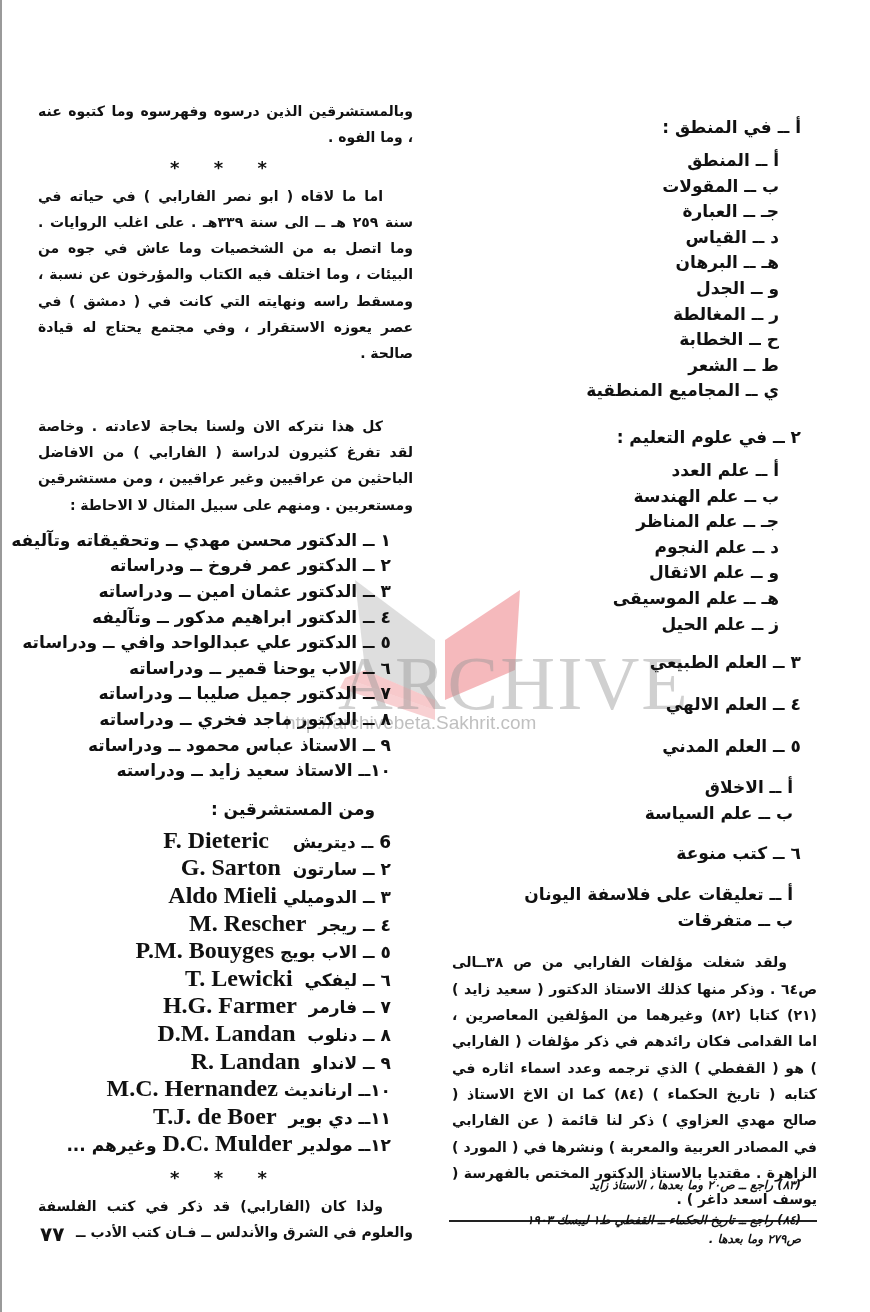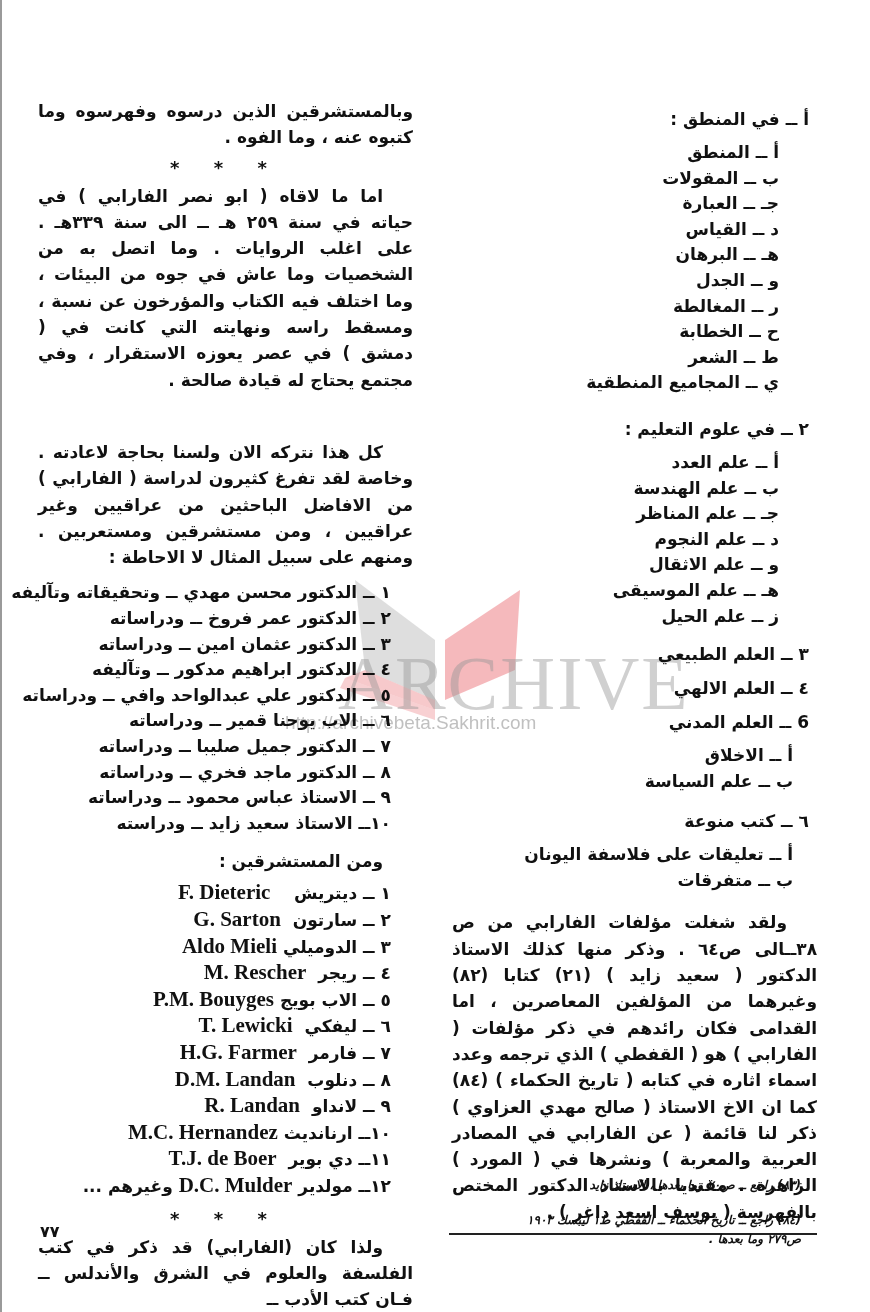--- a/index.html
+++ b/index.html
@@ -4,33 +4,33 @@
 <style>
   html, body { margin: 0; padding: 0; }
   body {
     width: 870px; height: 1312px; background: #ffffff; position: relative; overflow: hidden;
     font-family: "DejaVu Sans", "Liberation Sans", sans-serif; color: #111;
   }
   .page-edge { position: absolute; left: 0; top: 0; width: 2px; height: 1312px; background: #9a9a9a; }
   .col { position: absolute; direction: rtl; text-align: right; }
   .col-left { left: 38px; width: 375px; top: 98px; }
   .col-right { left: 452px; width: 365px; top: 98px; }
-  .para { font-size: 17px; line-height: 26.3px; font-weight: bold; text-align: justify; text-align-last: right; margin: 0; }
+  .para { font-size: 14px; line-height: 26.3px; font-weight: bold; text-align: justify; text-align-last: right; margin: 0; }
   .indent { text-indent: 30px; }
   .stars { text-align: center; font-size: 18px; font-weight: bold; letter-spacing: 14px; height: 26px; line-height: 26px; margin: 4px 0 2px 0; direction: ltr; }
   .list { list-style: none; margin: 0; padding: 0; }
   .list li { font-size: 17px; line-height: 25.6px; font-weight: bold; white-space: nowrap; }
-  .lat { font-family: "Liberation Serif", "DejaVu Serif", serif; font-size: 21px; font-weight: bold; direction: ltr; unicode-bidi: embed; }
-  .heading { font-size: 17px; line-height: 26px; font-weight: bold; margin: 8px; }
+  .lat { font-family: "Liberation Serif", "DejaVu Serif", serif; font-size: 24px; font-weight: bold; direction: ltr; unicode-bidi: embed; }
+  .heading { font-size: 17px; line-height: 26px; font-weight: bold; margin: 16px; }
   .sub { padding-right: 38px; }
   .sub2 { padding-right: 22px; }
   .sep { border: 0; border-top: 2px solid #222; width: 368px; margin: 8px 0 0 auto; }
   .foot { position: absolute; left: 475px; width: 342px; top: 1160px; direction: rtl; text-align: right; font-size: 12px; line-height: 19px; font-weight: bold; }
   .foot p { margin: 16px; font-style: italic; }
-  .page-num { position: absolute; left: 40px; top: 1222px; font-size: 16px; font-weight: bold; }
+  .page-num { position: absolute; left: 40px; top: 1222px; font-size: 20px; font-weight: bold; }
   .watermark { position: absolute; left: 285px; top: 560px; width: 340px; height: 180px; pointer-events: none; }
   .wm-text { position: absolute; left: 326px; top: 640px; font-family: "Liberation Serif", serif; font-size: 76px; color: rgba(150,150,150,0.45); letter-spacing: 2px; margin-left: 12px; }
   .wm-url { position: absolute; left: 285px; top: 712px; font-family: "Liberation Sans", sans-serif; font-size: 19px; color: rgba(150,150,150,0.6); }
 </style>
 </head>
 <body>
 
 <div class="page-edge"></div>
 
 <svg class="watermark" viewBox="0 0 340 180">
@@ -57,21 +57,21 @@
     <li>٦ ــ الاب يوحنا قمير ــ ودراساته</li>
     <li>٧ ــ الدكتور جميل صليبا ــ ودراساته</li>
     <li>٨ ــ الدكتور ماجد فخري ــ ودراساته</li>
     <li>٩ ــ الاستاذ عباس محمود ــ ودراساته</li>
     <li>١٠ــ الاستاذ سعيد زايد ــ ودراسته</li>
   </ul>
 
   <p class="heading sub2" style="margin-top:12px; margin-bottom:6px;">ومن المستشرقين :</p>
 
   <ul class="list sub2">
-    <li><span>١ ــ</span> <span>ديتريش</span>&nbsp;&nbsp;&nbsp; <span class="lat">F. Dieteric</span></li>
+    <li><span>6 ــ</span> <span>ديتريش</span>&nbsp;&nbsp;&nbsp; <span class="lat">F. Dieteric</span></li>
     <li><span>٢ ــ</span> <span>سارتون</span>&nbsp; <span class="lat">G. Sarton</span></li>
     <li><span>٣ ــ</span> <span>الدوميلي</span> <span class="lat">Aldo Mieli</span></li>
     <li><span>٤ ــ</span> <span>ريجر</span>&nbsp; <span class="lat">M. Rescher</span></li>
     <li><span>٥ ــ</span> <span>الاب بويج</span> <span class="lat">P.M. Bouyges</span></li>
     <li><span>٦ ــ</span> <span>ليفكي</span>&nbsp; <span class="lat">T. Lewicki</span></li>
     <li><span>٧ ــ</span> <span>فارمر</span>&nbsp; <span class="lat">H.G. Farmer</span></li>
     <li><span>٨ ــ</span> <span>دنلوب</span>&nbsp; <span class="lat">D.M. Landan</span></li>
     <li><span>٩ ــ</span> <span>لانداو</span>&nbsp; <span class="lat">R. Landan</span></li>
     <li><span>١٠ــ</span> <span>ارنانديث</span> <span class="lat">M.C. Hernandez</span></li>
     <li><span>١١ــ</span> <span>دي بوير</span>&nbsp; <span class="lat">T.J. de Boer</span></li>
@@ -103,21 +103,21 @@
     <li>ب ــ علم الهندسة</li>
     <li>جـ ــ علم المناظر</li>
     <li>د ــ علم النجوم</li>
     <li>و ــ علم الاثقال</li>
     <li>هـ ــ علم الموسيقى</li>
     <li>ز ــ علم الحيل</li>
   </ul>
 
   <p class="heading" style="margin-top:12px;">٣ ــ العلم الطبيعي</p>
   <p class="heading">٤ ــ العلم الالهي</p>
-  <p class="heading">6 ــ العلم المدني</p>
+  <p class="heading">٥ ــ العلم المدني</p>
   <ul class="list" style="padding-right:24px;">
     <li>أ ــ الاخلاق</li>
     <li>ب ــ علم السياسة</li>
   </ul>
 
   <p class="heading" style="margin-top:14px;">٦ ــ كتب منوعة</p>
   <ul class="list" style="padding-right:24px;">
     <li>أ ــ تعليقات على فلاسفة اليونان</li>
     <li>ب ــ متفرقات</li>
   </ul>

